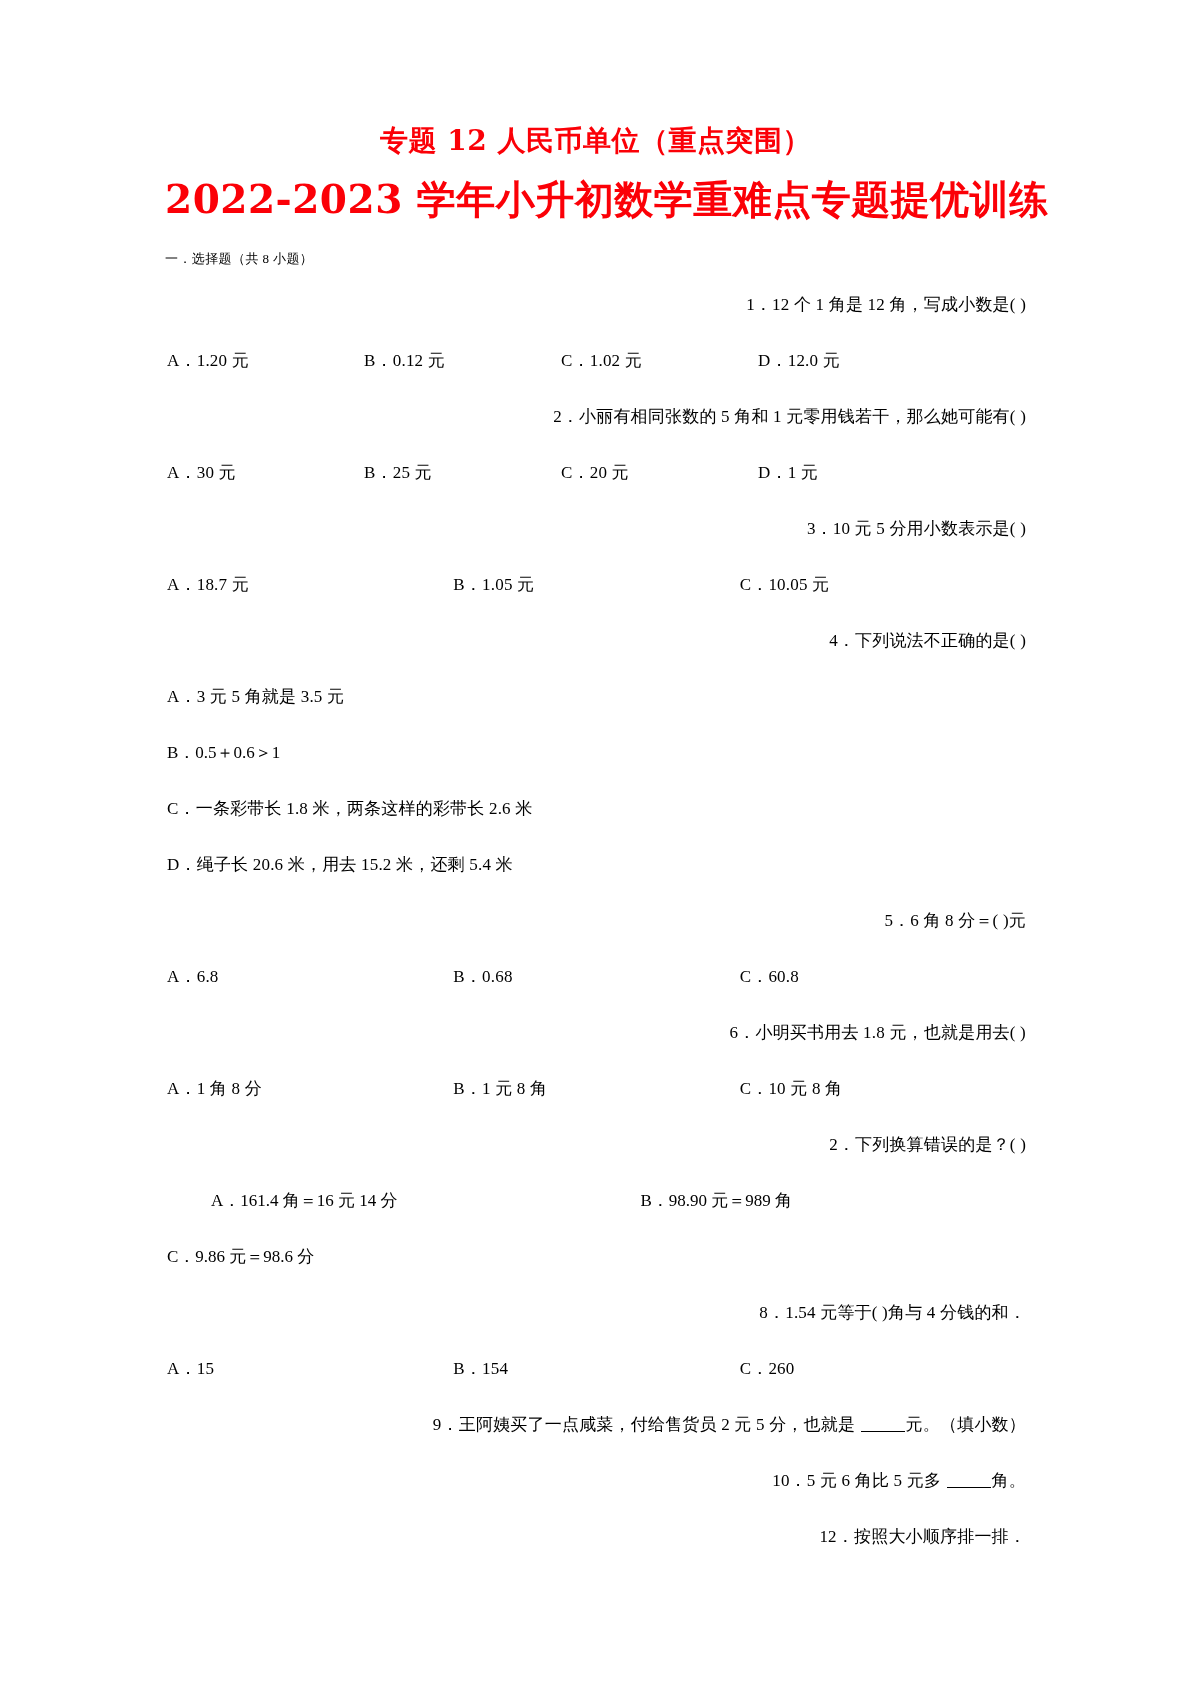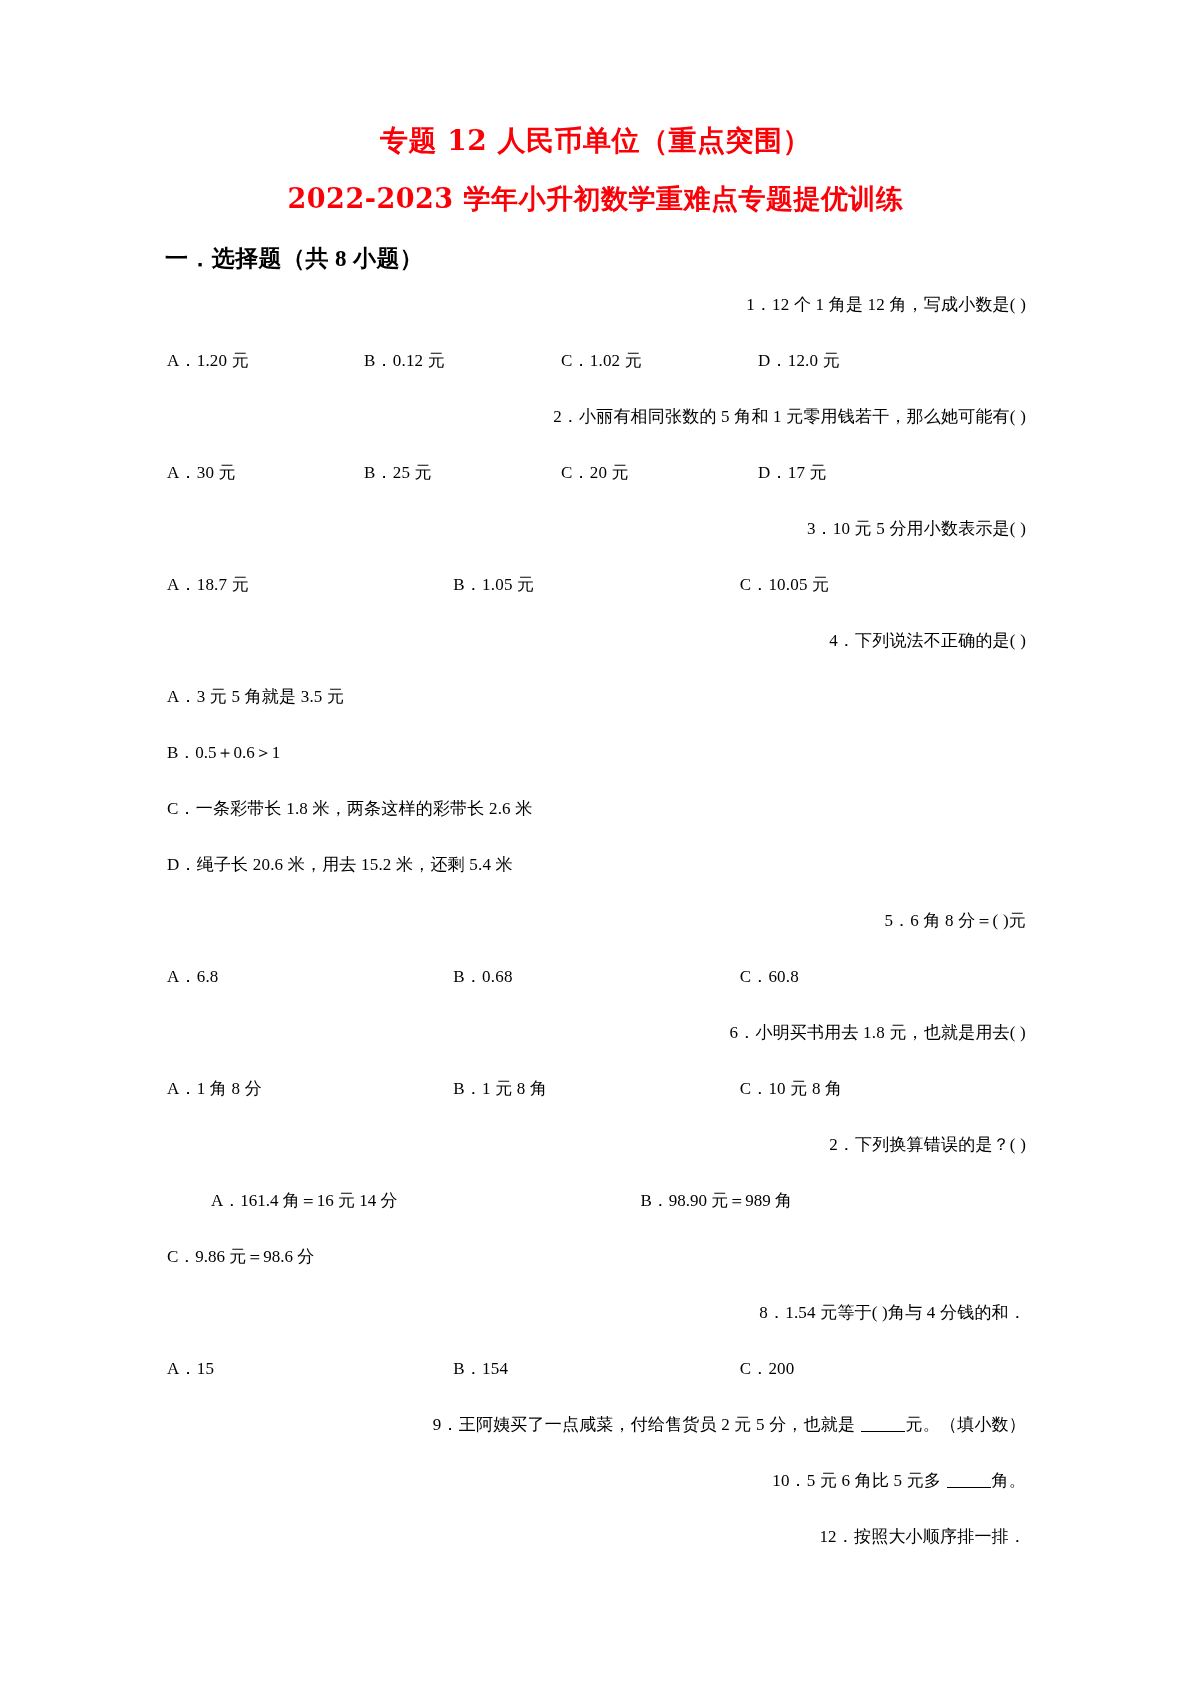--- a/index.html
+++ b/index.html
@@ -31,29 +31,29 @@
     font-family: "DejaVu Serif", "Liberation Serif", serif;
     letter-spacing: 0.5px;
     white-space: nowrap;
   }
   .title-1 {
     font-size: 28px;
     line-height: 46px;
     margin: 0 0 12px 0;
   }
   .title-2 {
-    font-size: 27px;
+    font-size: 39px;
     line-height: 46px;
     margin: 0 0 22px 0;
   }
 
   
   .section-head {
-    font-size: 23px;
-    font-weight: bold;
+    font-size: 13px;
+    font-weight: normal;
     line-height: 30px;
     margin: 10px 0 16px 0;
     letter-spacing: 0.4px;
   }
 
   
   .q-line {
     font-size: 17px;
     line-height: 30px;
     margin: 0 0 26px 0;
@@ -123,21 +123,21 @@
     <span>B．0.12 元</span>
     <span>C．1.02 元</span>
     <span>D．12.0 元</span>
   </div>
 
   <div class="q-line">2．小丽有相同张数的 5 角和 1 元零用钱若干，那么她可能有(        )</div>
   <div class="opts four">
     <span>A．30 元</span>
     <span>B．25 元</span>
     <span>C．20 元</span>
-    <span>D．17 元</span>
+    <span>D．1 元</span>
   </div>
 
   <div class="q-line">3．10 元 5 分用小数表示是(        )</div>
   <div class="opts three">
     <span>A．18.7 元</span>
     <span>B．1.05 元</span>
     <span>C．10.05 元</span>
   </div>
 
   <div class="q-line">4．下列说法不正确的是(        )</div>
@@ -164,21 +164,21 @@
   <div class="opts two">
     <span class="mathy">A．161.4 角＝16 元 14 分</span>
     <span class="mathy">B．98.90 元＝989 角</span>
   </div>
   <div class="sub-opt mathy">C．9.86 元＝98.6 分</div>
 
   <div class="q-line">8．1.54 元等于(        )角与 4 分钱的和．</div>
   <div class="opts three">
     <span>A．15</span>
     <span>B．154</span>
-    <span>C．200</span>
+    <span>C．260</span>
   </div>
 
 
   <div class="q-line">
     <span>9．王阿姨买了一点咸菜，付给售货员 2 元 5 分，也就是 </span><span class="blank"></span><span>元。（填小数）</span>
   </div>
 
   <div class="q-line">
     <span>10．5 元 6 角比 5 元多 </span><span class="blank"></span><span>角。</span>
   </div>

